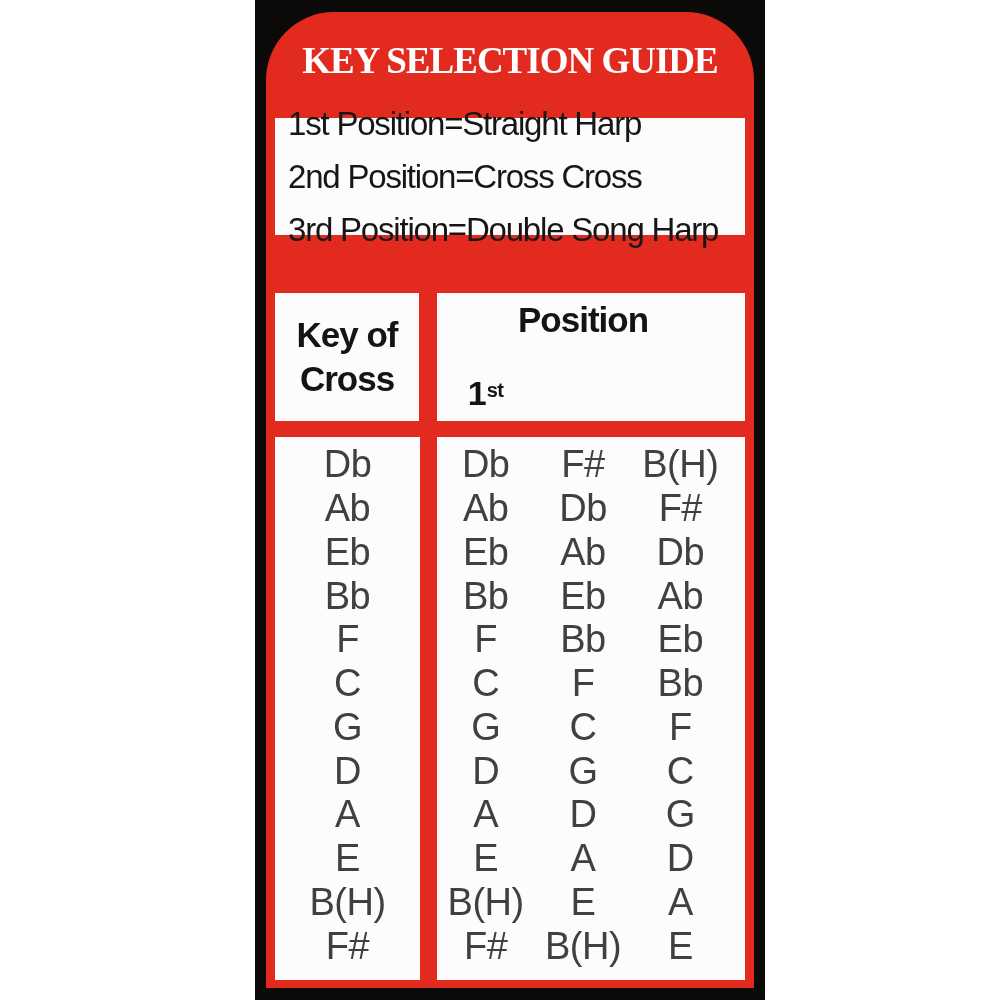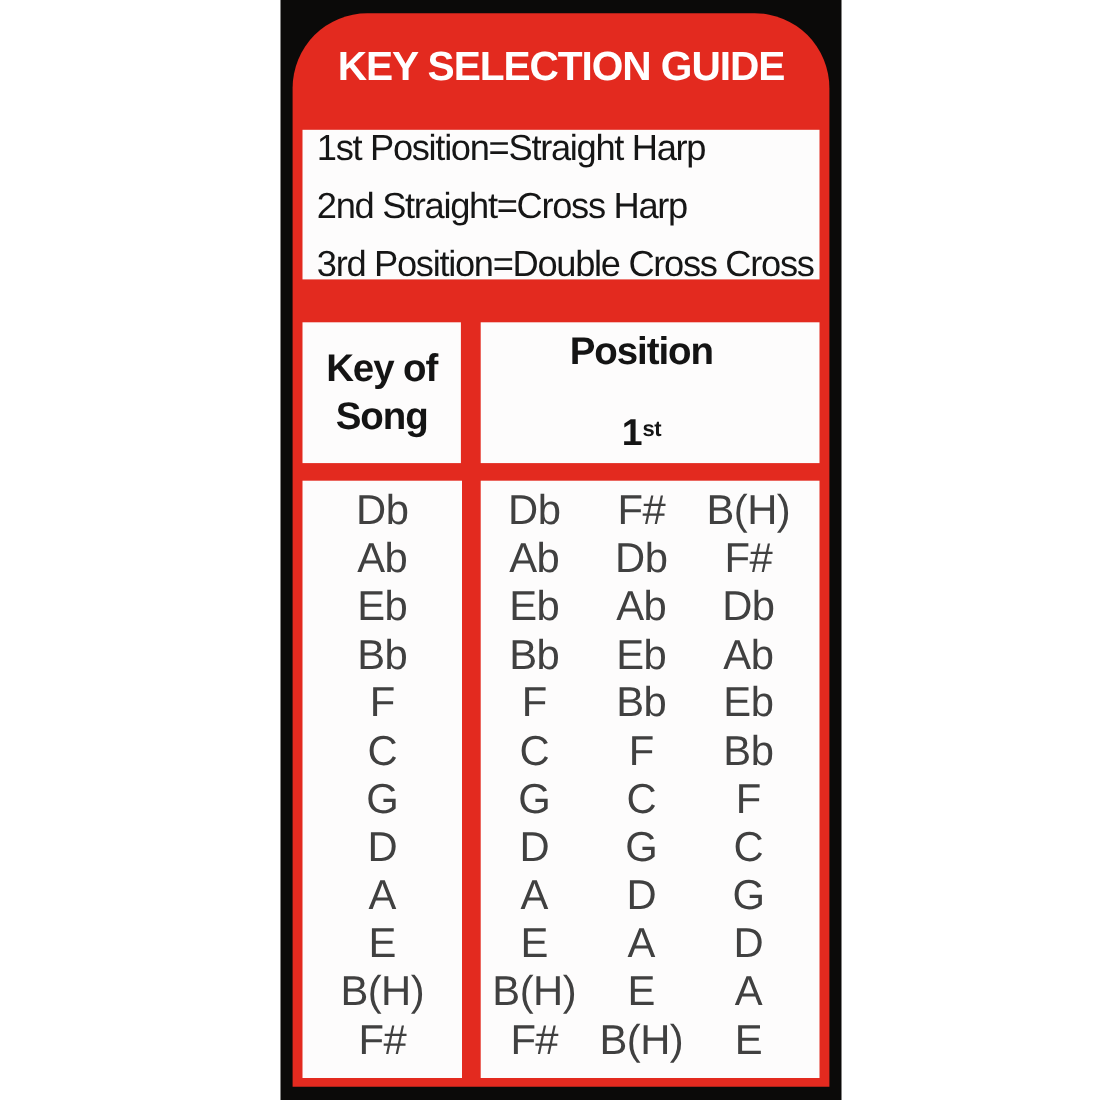--- a/index.html
+++ b/index.html
@@ -22,35 +22,36 @@
     position: absolute;
     left: 11px; right: 11px; top: 12px; bottom: 12px;
     background: #e32a1f;
     border-radius: 68px 68px 0 0;
   }
   .title-zone {
     position: absolute;
     left: 0; right: 0; top: 0; height: 81px;
     display: flex; align-items: center; justify-content: center;
     padding-top: 16px;
+    font-family: Liberation Serif, serif;
   }
   .title {
     color: #ffffff;
     font-weight: bold;
     font-size: 37px;
     letter-spacing: -1px;
     white-space: nowrap;
   }
   .white-box {
     position: absolute;
     left: 9px; right: 9px;
     background: #fdfcfc;
   }
   .legend-box {
-    top: 106px; height: 136px;
+    top: 106px; height: 117px;
     display: flex; flex-direction: column; justify-content: center;
     padding-left: 13px;
   }
   .legend-line {
     font-size: 33px;
     letter-spacing: -1.2px;
     line-height: 53px;
     color: #161616;
     white-space: nowrap;
   }
@@ -77,21 +78,21 @@
   .pos-title {
     text-align: center;
     font-weight: bold;
     font-size: 35px;
     letter-spacing: -1px;
     color: #141414;
     line-height: 44px;
   }
   .pos-cols-header {
     display: grid;
-    grid-template-columns: repeat(1, 1fr);
+    grid-template-columns: repeat(3, 1fr);
     margin-top: 6px;
   }
   .pos-col-hdr {
     text-align: center;
     font-weight: bold;
     font-size: 34px;
     color: #141414;
     line-height: 44px;
   }
   .pos-col-hdr sup {
@@ -128,27 +129,27 @@
 <div class="page">
   <div class="frame">
     <div class="card">
 
       <div class="title-zone">
         <div class="title">KEY SELECTION GUIDE</div>
       </div>
 
       <div class="white-box legend-box">
         <div class="legend-line">1st Position=Straight Harp</div>
-        <div class="legend-line">2nd Straight=Cross Harp</div>
-        <div class="legend-line">3rd Position=Double Cross Cross</div>
+        <div class="legend-line">2nd Position=Cross Cross</div>
+        <div class="legend-line">3rd Position=Double Song Harp</div>
       </div>
 
       <div class="white-box header-left">
         <div class="hdr-line">Key of</div>
-        <div class="hdr-line">Song</div>
+        <div class="hdr-line">Cross</div>
       </div>
 
       <div class="white-box header-right">
         <div class="pos-title">Position</div>
         <div class="pos-cols-header">
           <div class="pos-col-hdr"><span>1</span><sup>st</sup></div>
         </div>
       </div>
 
       <div class="white-box body-left">

